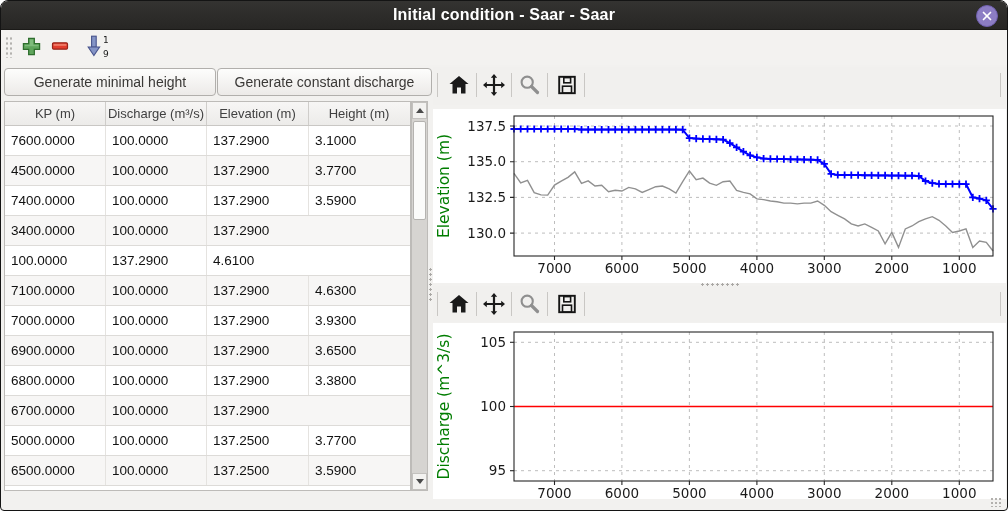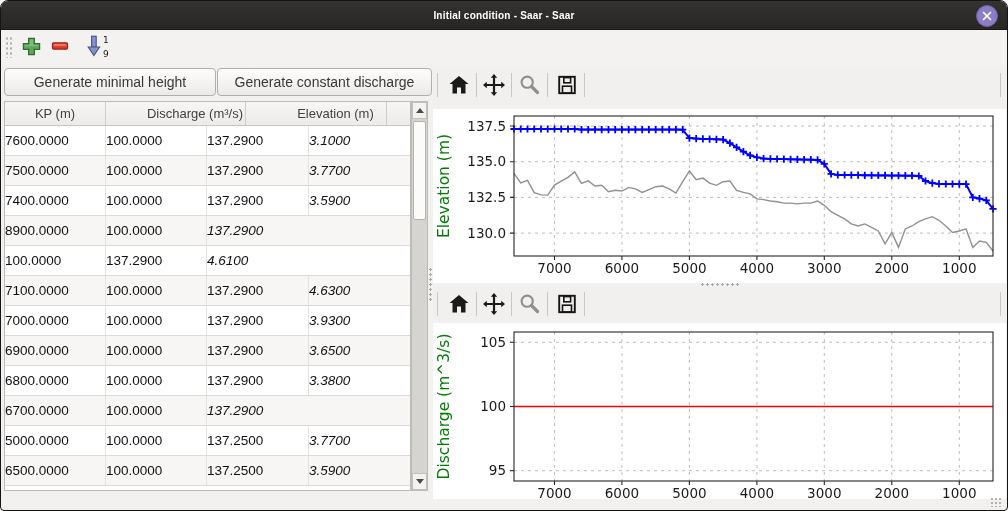--- a/index.html
+++ b/index.html
@@ -3,46 +3,46 @@
 <meta charset="utf-8">
 <style>
   html,body{margin:0;padding:0;background:#fff;}
   body{width:1008px;height:511px;position:relative;font-family:"Liberation Sans",sans-serif;}
   .window{position:absolute;left:0;top:0;width:1006px;height:509px;border:1px solid #141414;
           border-radius:8px 8px 4px 4px;background:#f2f1ef;overflow:hidden;}
   
   .titlebar{position:absolute;left:0;top:0;width:100%;height:28px;
             background:linear-gradient(#343331,#272624);border-bottom:1px solid #1b1a18;
             display:flex;align-items:center;justify-content:center;}
-  .title-text{color:#ffffff;font-size:10px;font-weight:700;letter-spacing:.2px;}
+  .title-text{color:#ffffff;font-size:16px;font-weight:700;letter-spacing:.2px;}
   .close-btn{position:absolute;right:9px;top:4px;width:20px;height:20px;border-radius:50%;
              background:#8c7dc4;border:1px solid #6f5fae;display:flex;align-items:center;justify-content:center;}
   
   .main-toolbar{position:absolute;left:0;top:29px;width:100%;height:35px;background:#f3f2f0;}
   .grip-v{position:absolute;left:4px;top:6px;width:8px;height:22px;
           background-image:radial-gradient(circle,#b3b1ae 1px,transparent 1.3px);background-size:4px 5px;}
   .tool-btn{position:absolute;top:2px;width:28px;height:28px;display:flex;align-items:center;justify-content:center;}
   
   .gen-btn{position:absolute;height:26px;border:1px solid #b1afac;border-radius:4px;
            background:linear-gradient(#fdfdfc,#eceae8);font-size:14px;color:#3a3836;
            display:flex;align-items:center;justify-content:center;font-family:"Liberation Sans",sans-serif;}
   
   .table{position:absolute;left:3px;top:100px;width:407px;height:390px;border:1px solid #bdbbb8;
          box-sizing:border-box;background:#fff;overflow:hidden;}
   .thead{display:grid;grid-template-columns:101px 101px 102px 100px;height:23px;
-         background:linear-gradient(#f7f6f5,#ecebe9);border-bottom:1px solid #c9c7c4;gap:39px;}
+         background:linear-gradient(#f7f6f5,#ecebe9);border-bottom:1px solid #c9c7c4;}
   .thcell{font-size:13px;color:#414141;display:flex;align-items:center;justify-content:center;
           border-right:1px solid #cfcdca;box-sizing:border-box;}
   .thcell:last-child{border-right:none;}
   .trow{display:grid;grid-template-columns:101px 101px 102px 100px;height:30px;background:#ffffff;
         border-bottom:1px solid #dddbd8;box-sizing:border-box;}
   .trow.alt{background:#f7f6f5;}
-  .tcell{font-size:13.5px;color:#111;display:flex;align-items:center;padding-left:0;
+  .tcell{font-size:13.5px;color:#111;display:flex;align-items:center;padding-left:6px;
          border-right:1px solid #e5e3e0;box-sizing:border-box;}
-  .tcell:last-child{border-right:none;font-style:italic;}
+  .tcell:last-child{border-right:none;}
   
   .vscroll{position:absolute;left:410px;top:100px;width:17px;height:390px;background:#d6d4d1;
            border:1px solid #bdbbb8;box-sizing:border-box;}
   .sc-btn{position:absolute;left:0;width:15px;height:17px;background:#f3f2f0;border:1px solid #c3c1be;
           box-sizing:border-box;display:flex;align-items:center;justify-content:center;}
   .sc-thumb{position:absolute;left:1px;top:19px;width:13px;height:99px;background:#fbfbfa;
             border:1px solid #b5b3b0;border-radius:2px;box-sizing:border-box;}
   .tri-up{width:0;height:0;border-left:4px solid transparent;border-right:4px solid transparent;border-bottom:5px solid #4a4a4a;}
   .tri-down{width:0;height:0;border-left:4px solid transparent;border-right:4px solid transparent;border-top:5px solid #4a4a4a;}
   
@@ -109,33 +109,33 @@
       <div class="thcell">Height (m)</div>
     </div>
     <div>
         <div class="trow">
           <div class="tcell">7600.0000</div>
           <div class="tcell">100.0000</div>
           <div class="tcell">137.2900</div>
           <div class="tcell">3.1000</div>
         </div>
         <div class="trow alt">
-          <div class="tcell">7500.0000</div>
+          <div class="tcell">4500.0000</div>
           <div class="tcell">100.0000</div>
           <div class="tcell">137.2900</div>
           <div class="tcell">3.7700</div>
         </div>
         <div class="trow">
           <div class="tcell">7400.0000</div>
           <div class="tcell">100.0000</div>
           <div class="tcell">137.2900</div>
           <div class="tcell">3.5900</div>
         </div>
         <div class="trow alt">
-          <div class="tcell">8900.0000</div>
+          <div class="tcell">3400.0000</div>
           <div class="tcell">100.0000</div>
           <div class="tcell">137.2900</div>
         </div>
         <div class="trow">
           <div class="tcell">100.0000</div>
           <div class="tcell">137.2900</div>
           <div class="tcell">4.6100</div>
         </div>
         <div class="trow alt">
           <div class="tcell">7100.0000</div>

